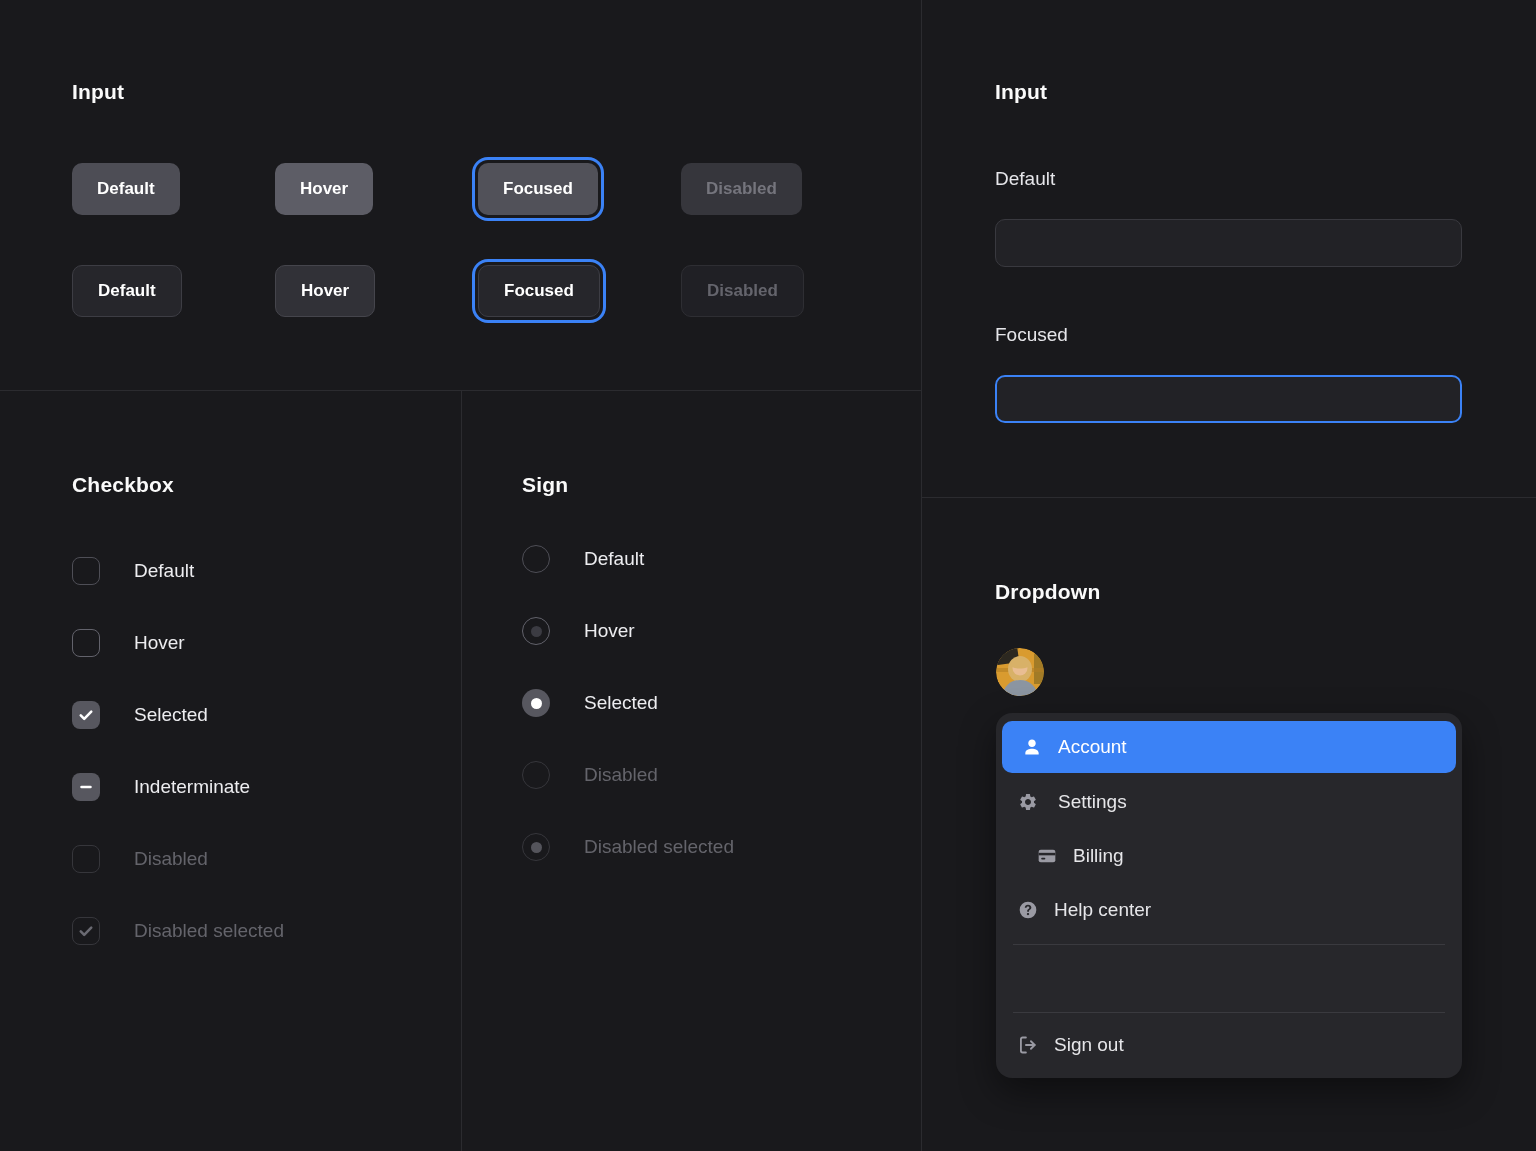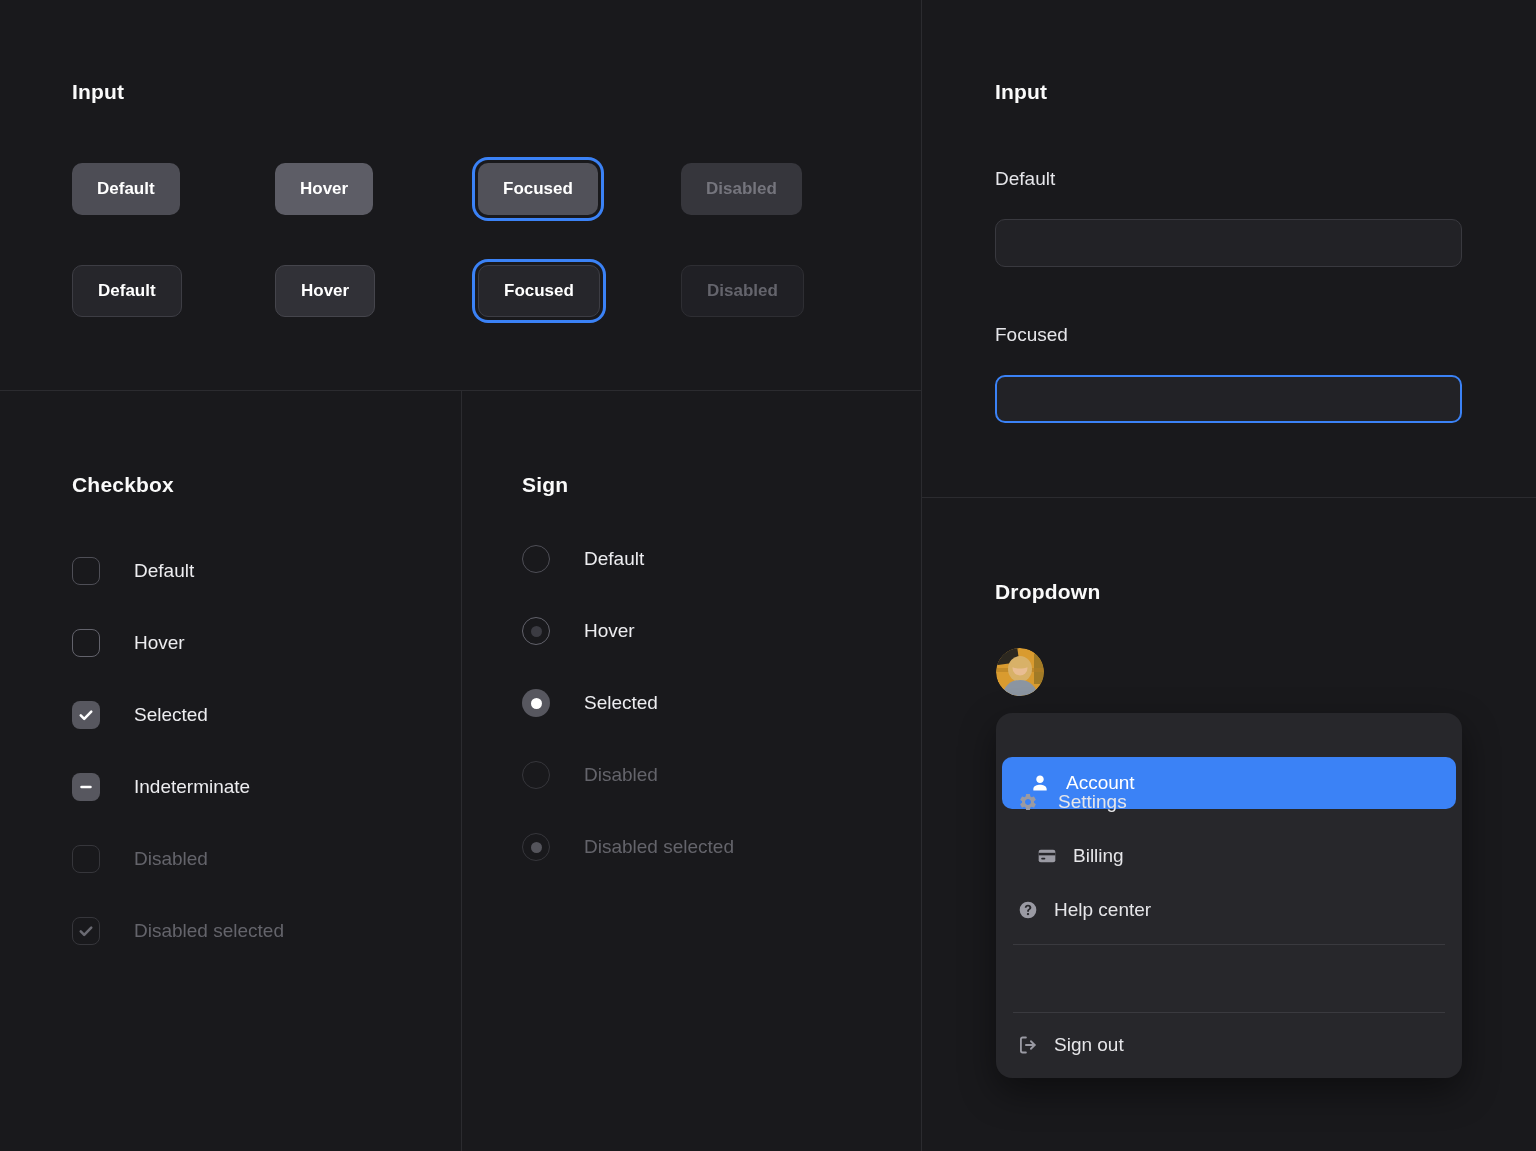--- a/index.html
+++ b/index.html
@@ -82,21 +82,21 @@
     background:#27272b; border-radius:16px;
     box-shadow:0 14px 36px rgba(0,0,0,.45);
   }
   .menu-item {
     position:absolute; left:0; right:0; height:54px;
     display:flex; align-items:center; padding-left:22px; gap:16px;
     font-size:19px; color:#e6e6e9; cursor:pointer;
   }
   .menu-item.active {
     left:6px; right:6px; height:52px; border-radius:10px;
-    background:#3b82f6; color:#ffffff; padding-left:28px;margin-top:36px;
+    background:#3b82f6; color:#ffffff; padding-left:20px;
   }
   .menu-item svg { flex:0 0 20px; }
   .menu-divider { position:absolute; left:17px; right:17px; height:1px; background:#3a3a3f; }
 </style>
 </head>
 <body>
 
 <div class="divider" style="left:921px; top:0; width:1px; height:1151px;"></div>
 <div class="divider" style="left:0; top:390px; width:921px; height:1px;"></div>
 <div class="divider" style="left:461px; top:390px; width:1px; height:761px;"></div>

